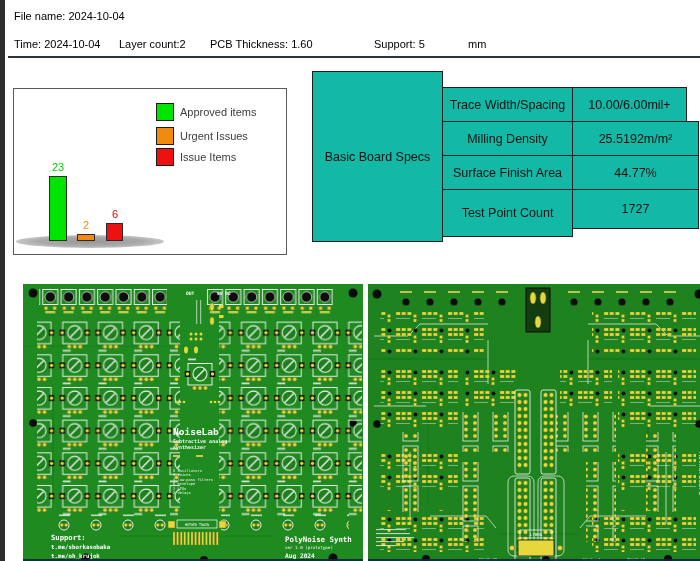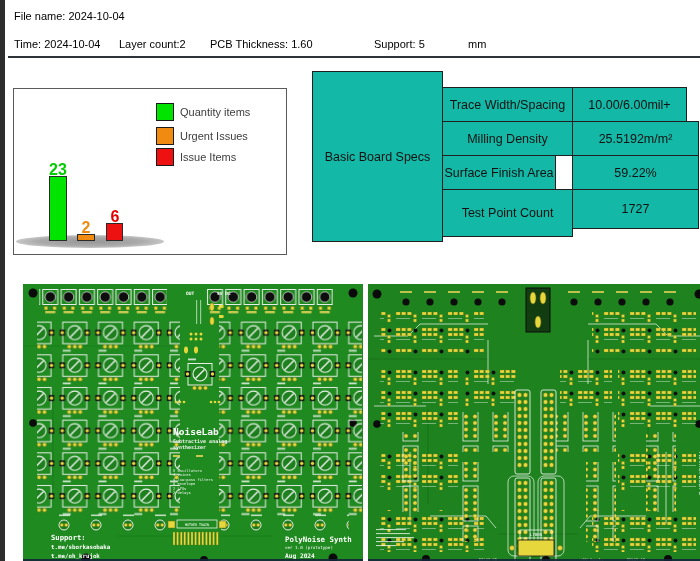--- a/index.html
+++ b/index.html
@@ -14,21 +14,21 @@
   .hdr-text{font-size:11px;color:#000;white-space:nowrap;}
   .divider{left:8px;top:56px;width:692px;height:0;border-top:2px solid #2e3338;}
   
   .chart-box{left:13px;top:88px;width:272px;height:165px;border:1px solid #5a5a5a;background:#fff;}
   .legend-swatch{width:16px;height:16px;border:1px solid #1a1a1a;}
   .legend-label{font-size:11px;color:#3c3c3c;white-space:nowrap;}
   .sw-green{background:#00e400;}
   .sw-orange{background:#f08a10;}
   .sw-red{background:#ee1111;}
   .bar{border:1px solid #2a2a2a;box-sizing:border-box;z-index:2;}
-  .bar-label{font-size:16px;font-weight:bold;text-align:center;width:28px;z-index:3;}
+  .bar-label{font-size:11px;font-weight:normal;text-align:center;width:28px;z-index:3;}
   .shadow-ellipse{
     left:2px;top:146px;width:148px;height:13px;border-radius:50%;z-index:1;
     background:radial-gradient(ellipse at center,#969696 0%,#ababab 50%,#d2d2d2 80%,#f2f2f2 100%);
   }
   
   .cell{
     box-sizing:border-box;border:1px solid #1f1f1f;background:#14b8a6;
     display:flex;align-items:center;justify-content:center;
     font-size:12.5px;font-weight:500;color:#111;text-align:center;white-space:nowrap;
   }
@@ -52,21 +52,21 @@
   <span class="abs hdr-text" style="left:374px;top:38px;"><span>Support:</span> <span>5</span></span>
   <span class="abs hdr-text" style="left:468px;top:38px;">mm</span>
 </div>
 <div class="abs divider"></div>
 
 <div class="abs chart-box">
 
   <div class="abs" style="left:142px;top:14px;">
       <div class="legend-swatch sw-green"></div>
     </div>
-  <div class="abs legend-label" style="left:166px;top:17px;">Quantity items</div>
+  <div class="abs legend-label" style="left:166px;top:17px;">Approved items</div>
   <div class="abs" style="left:142px;top:38px;">
       <div class="legend-swatch sw-orange"></div>
     </div>
   <div class="abs legend-label" style="left:166px;top:41px;">Urgent Issues</div>
   <div class="abs" style="left:142px;top:59px;">
       <div class="legend-swatch sw-red"></div>
     </div>
   <div class="abs legend-label" style="left:166px;top:62px;">Issue Items</div>
 
   <div class="abs shadow-ellipse"></div>
@@ -81,22 +81,22 @@
 
 <div>
   <div class="abs cell" style="left:312px;top:71px;width:131px;height:171px;">Basic Board Specs</div>
 
   <div class="abs cell" style="left:442px;top:87px;width:131px;height:35px;">Trace Width/Spacing</div>
   <div class="abs cell" style="left:572px;top:87px;width:115px;height:35px;">10.00/6.00mil+</div>
 
   <div class="abs cell" style="left:442px;top:121px;width:131px;height:35px;">Milling Density</div>
   <div class="abs cell" style="left:572px;top:121px;width:127px;height:35px;">25.5192m/m²</div>
 
-  <div class="abs cell" style="left:442px;top:155px;width:114px;height:35px;">Surface Finish Area</div>
-  <div class="abs cell" style="left:572px;top:155px;width:127px;height:35px;">59.22%</div>
+  <div class="abs cell" style="left:442px;top:155px;width:131px;height:35px;">Surface Finish Area</div>
+  <div class="abs cell" style="left:572px;top:155px;width:127px;height:35px;">44.77%</div>
 
   <div class="abs cell" style="left:442px;top:189px;width:131px;height:48px;">Test Point Count</div>
   <div class="abs cell" style="left:572px;top:189px;width:127px;height:40px;">1727</div>
 </div>
 
 <div class="abs board" style="left:15px;top:284px;width:340px;height:277px;">
 <svg width="340" height="277" viewBox="0 0 340 277" xmlns="http://www.w3.org/2000/svg">
   <defs>
     <g id="tp">
       <rect x="4" y="0" width="10" height="2.4" fill="#d9cf56" opacity="0.9"></rect>

